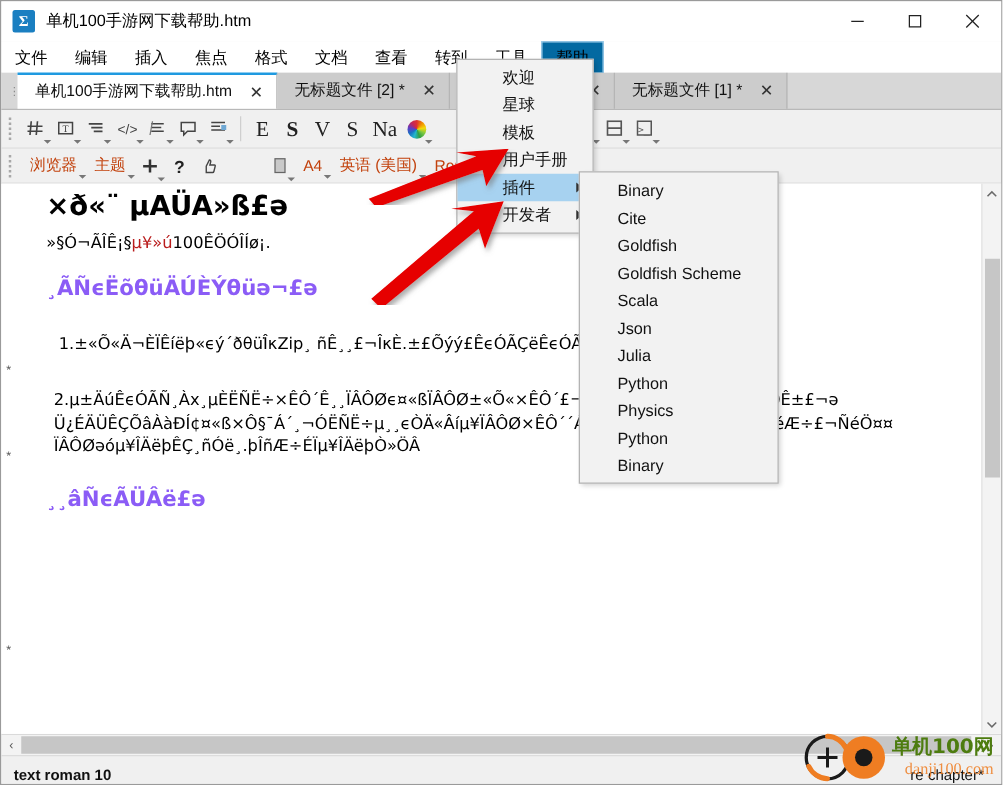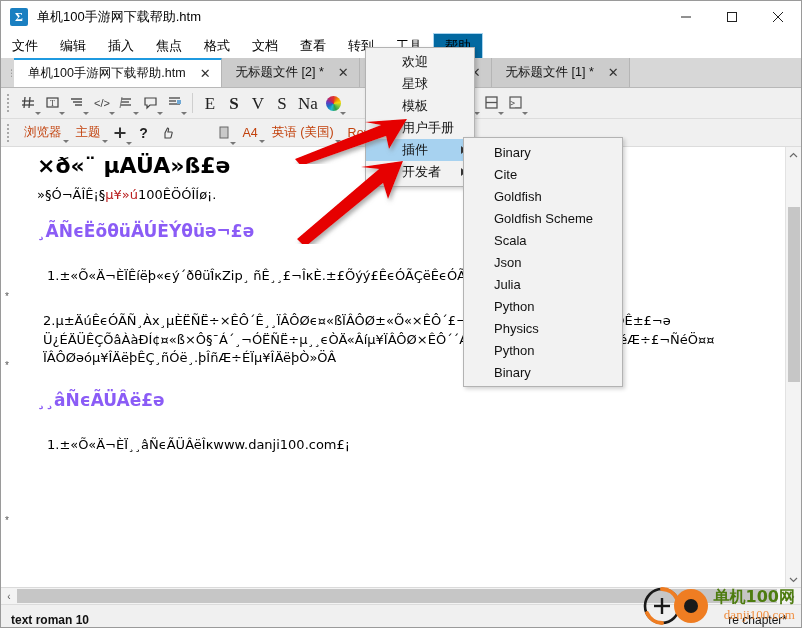--- a/index.html
+++ b/index.html
@@ -637,21 +637,20 @@
       <div class="doc-p" style="white-space:nowrap;overflow:hidden;margin-top:26px;">1.±«Õ«Ä¬ÈÏÊíëþ«ϵý´ðθüÎ̇κZip¸ ñÊ¸¸£¬ÎκÈ.±£Õýý£ÊϵÓÃÇëÊϵÓÃÇëÊϵÈïëþ¡£</div>
 
       <div class="doc-p" style="margin-top:26px;margin-left:14px;">
         <div style="white-space:nowrap;overflow:hidden">2.µ±ÄúÊϵÓÃÑ¸Àx¸µÈËÑË÷×ÊÔ´Ê¸¸ÏÂÔØϵ¤«ßÏÂÔØ±«Õ«×ÊÔ´£¬.¢ÏÖMD5Ö¸µÑéÖ¤¤ÿ»§ÔÊ±£¬ə</div>
         <div style="white-space:nowrap;overflow:hidden">Ü¿ÉÄÜÊÇÕâÀàÐÍ¢¤«ß×Ô§¯Á´¸¬ÓËÑË÷µ¸¸ϵÒÄ«Âíµ¥ÏÂÔØ×ÊÔ´´ÁË£¬¨¨ÒϵÊϵÓÃMD5Ð£ÑéÆ÷£¬ÑéÖ¤¤</div>
         <div style="white-space:nowrap;overflow:hidden">ÏÂÔØəóµ¥ÎÄëþÊÇ¸ñÓë¸.þÎñÆ÷ÉÏµ¥ÎÄëþÒ»ÖÂ</div>
       </div>
 
       <div class="doc-h2" style="margin-top:22px;">¸¸âÑϵÃÜÂë£ə</div>
 
-      <div class="doc-p" style="margin-top:26px;white-space:nowrap;overflow:hidden">1.±«Õ«Ä¬ÈÏ¸¸âÑϵÃÜÂëÎκwww.danji100.com£¡</div>
     </div>
 
     <div class="vscroll">
       <div class="arrow">
         <svg width="9" height="7" viewBox="0 0 9 7">
             <polyline points="1,5 4.5,1.5 8,5" fill="none" stroke="#6a6a6a" stroke-width="1.2"></polyline>
           </svg>
       </div>
       <div class="thumb"></div>
       <div class="arrow" style="position:absolute;bottom:0;left:0;right:0">

